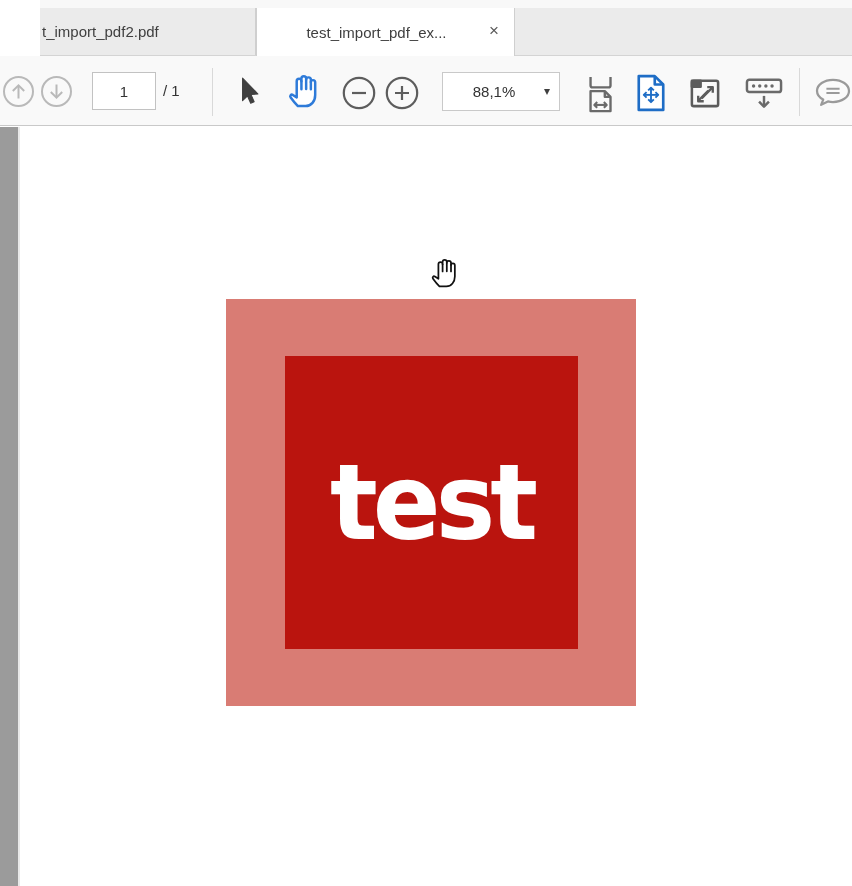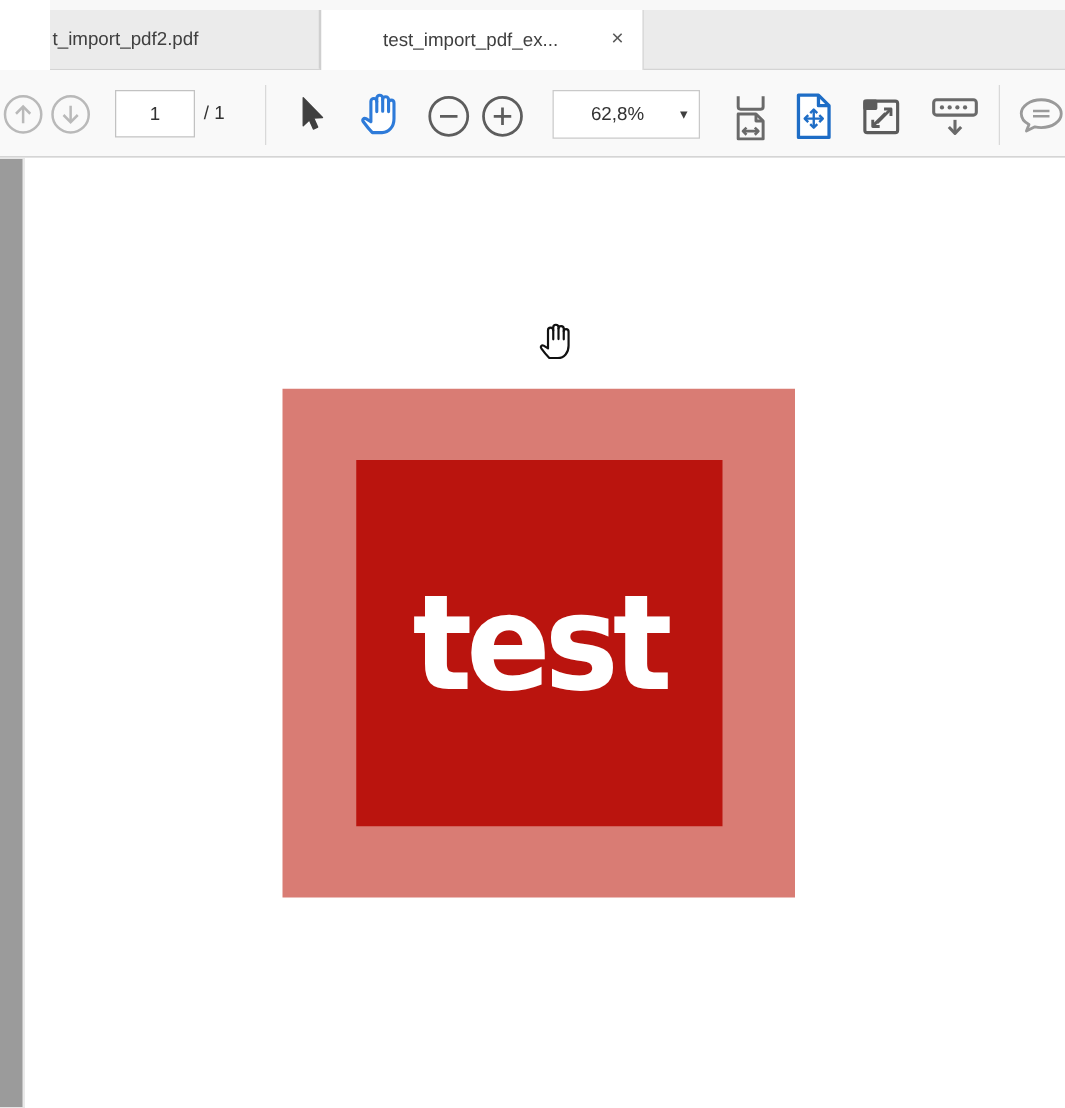--- a/index.html
+++ b/index.html
@@ -34,21 +34,21 @@
   .zoom-box { position:absolute; left:442px; top:16px; width:118px; height:39px;
               border:1px solid #c9c9c9; background:#fff; display:flex;
               align-items:center; justify-content:center; cursor:pointer; }
   .zoom-box .zoom-val { font-size:15px; color:#333; margin-right:14px; }
   .zoom-box .caret { position:absolute; right:9px; top:11px; font-size:12px; color:#3f3f3f; }
 
   
   .docarea { position:absolute; left:0; top:127px; width:852px; height:759px; background:#ffffff; }
   .canvas-strip { position:absolute; left:0; top:0; width:20px; height:759px;
                   background:#9b9b9b; border-right:2px solid #e9e9e9; }
-  .outer-square { position:absolute; left:226px; top:184px; width:410px; height:407px;
+  .outer-square { position:absolute; left:226px; top:172px; width:410px; height:407px;
                   background:#d97c74; }
   .inner-square { position:absolute; left:59px; top:57px; width:293px; height:293px;
                   background:#ba140e; display:flex; align-items:center; justify-content:center; }
   .pdf-text { font-family:"DejaVu Sans", sans-serif; font-weight:bold; font-size:100px;
               letter-spacing:-5px; color:#ffffff; transform:scaleY(1.06); line-height:1; }
   .hand-cursor { position:absolute; left:430px; top:129px; width:28px; height:34px; z-index:5; }
 
   svg { display:block; }
 </style>
 </head>
@@ -124,21 +124,21 @@
     <div class="tbtn" style="left:384px; top:19px; width:36px; height:36px;">
       <span>
         <svg width="36" height="36" viewBox="0 0 36 36" fill="none" stroke="#5d5d5d" stroke-width="2.2">
           <circle cx="18" cy="18" r="15.2"></circle>
             <path d="M11 18 H25 M18 11 V25"></path>
         </svg>
       </span>
     </div>
 
     <div class="zoom-box">
-      <span class="zoom-val">62,8%</span>
+      <span class="zoom-val">88,1%</span>
       <span class="caret">▾</span>
     </div>
 
     <div class="tbtn" style="left:581px; top:18px; width:40px; height:40px;">
       <span>
         <svg width="38" height="40" viewBox="0 0 40 42" fill="none" stroke="#6a6a6a" stroke-width="2.5" stroke-linejoin="round">
           <path d="M9 3 V12 Q9 14 11 14 H28 Q30 14 30 12 V3"></path>
           <path d="M9 18 H24 L30 24 V39 H9 Z"></path>
           <path d="M24 18 V24 H30"></path>
           <path d="M13 32.5 H26" stroke-width="2.2"></path>

